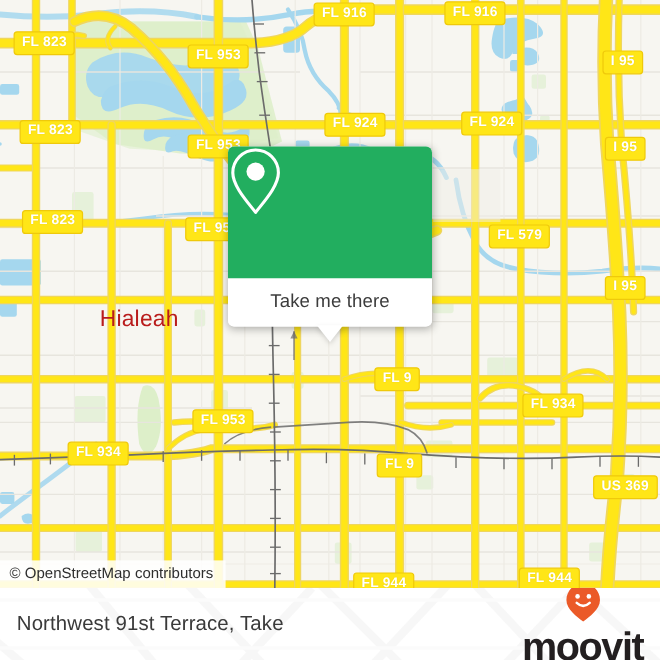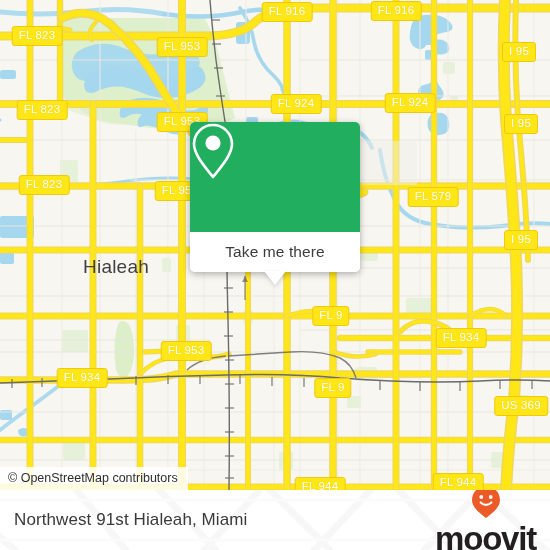--- a/index.html
+++ b/index.html
@@ -15,35 +15,35 @@
   .map svg{position:absolute;left:0;top:0;}
 
   
   .shield{
     position:absolute;
     background:#FFE617;
     border:1.6px solid #EFC90B;
     border-radius:3px;
     color:#ffffff;
     font-size:11.5px;
-    font-weight:normal;
+    font-weight:bold;
     letter-spacing:.2px;
     line-height:15px;
     padding:1px 6px 2px 6px;
     white-space:nowrap;
     transform:translate(-50%,-50%);
     text-shadow:0 0 1px rgba(150,120,0,.25);
     box-sizing:border-box;
   }
 
   
   .place{
     position:absolute;
     transform:translate(-50%,-50%);
-    color:#404040;
+    color:#b91c1c;
     font-size:19px;
     letter-spacing:.2px;
     white-space:nowrap;
   }
 
   
   .attrib{
     position:absolute;left:0;bottom:0;
     background:rgba(255,255,255,.86);
     color:#2e2e2e;
@@ -450,21 +450,21 @@
         <path d="M470 480 L600 600"></path>
         <path d="M120 640 L260 490"></path>
         <path d="M230 640 L380 480"></path>
         <path d="M340 640 L490 480"></path>
       </g>
       <g stroke="#cfcfcf" fill="none" stroke-width="3">
         <path d="M0 540 H550"></path>
           <path d="M0 500 H550"></path>
       </g>
     </svg>
-    <div class="bb-title">Northwest 91st Hialeah, Miami</div>
+    <div class="bb-title">Northwest 91st Terrace, Take</div>
     <div class="logo">
       <svg width="30" height="34" viewBox="0 0 30 34">
         <path d="M15 1 C7.3 1 1 7.3 1 15 C1 23 10 29 15 33 C20 29 29 23 29 15 C29 7.3 22.7 1 15 1 Z" fill="#EB5A28"></path>
         <circle cx="10.3" cy="12" r="1.9" fill="#ffffff"></circle>
         <circle cx="19.7" cy="12" r="1.9" fill="#ffffff"></circle>
         <path d="M9.6 17.4 q5.4 5.0 10.8 0" fill="none" stroke="#ffffff" stroke-width="2.1" stroke-linecap="round"></path>
       </svg>
       <span class="logo-word">moovit</span>
     </div>
   </div>

